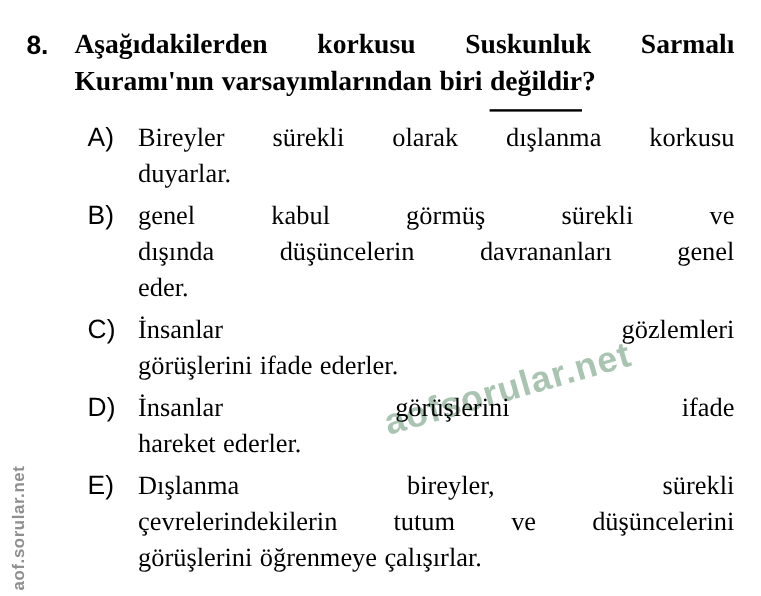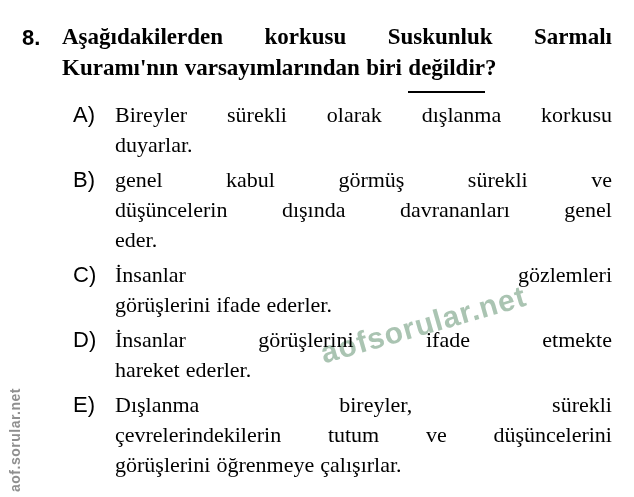--- a/index.html
+++ b/index.html
@@ -123,37 +123,37 @@
       <div class="opt-text">
           <div class="line just"><span class="word">Bireyler</span><span class="word">sürekli</span><span class="word">olarak</span><span class="word">dışlanma</span><span class="word">korkusu</span></div>
           <div class="line"><span class="word">duyarlar.</span></div>
         </div>
     </div>
 
     <div class="option-row">
       <div class="opt-letter">B)</div>
       <div class="opt-text">
           <div class="line just"><span class="word">genel</span><span class="word">kabul</span><span class="word">görmüş</span><span class="word">sürekli</span><span class="word">ve</span></div>
-          <div class="line just"><span class="word">düşüncelerin</span><span class="word">dışında</span><span class="word">davrananları</span><span class="word">genel</span></div>
+          <div class="line just"><span class="word">dışında</span><span class="word">düşüncelerin</span><span class="word">davrananları</span><span class="word">genel</span></div>
           <div class="line"><span class="word">eder.</span></div>
         </div>
     </div>
 
     <div class="option-row">
       <div class="opt-letter">C)</div>
       <div class="opt-text">
           <div class="line just"><span class="word">İnsanlar</span><span class="word">gözlemleri</span></div>
           <div class="line"><span class="word">görüşlerini</span> <span class="word">ifade</span> <span class="word">ederler.</span></div>
         </div>
     </div>
 
     <div class="option-row">
       <div class="opt-letter">D)</div>
       <div class="opt-text">
-          <div class="line just"><span class="word">İnsanlar</span><span class="word">görüşlerini</span><span class="word">ifade</span><span class="word">etmekte</span></div>
+          <div class="line just"><span class="word">İnsanlar</span><span class="word">görüşlerini</span><span class="word">ifade</span></div>
           <div class="line"><span class="word">hareket</span> <span class="word">ederler.</span></div>
         </div>
     </div>
 
     <div class="option-row">
       <div class="opt-letter">E)</div>
       <div class="opt-text">
           <div class="line just"><span class="word">Dışlanma</span><span class="word">bireyler,</span><span class="word">sürekli</span></div>
           <div class="line just"><span class="word">çevrelerindekilerin</span><span class="word">tutum</span><span class="word">ve</span><span class="word">düşüncelerini</span></div>
           <div class="line"><span class="word">görüşlerini</span> <span class="word">öğrenmeye</span> <span class="word">çalışırlar.</span></div>

